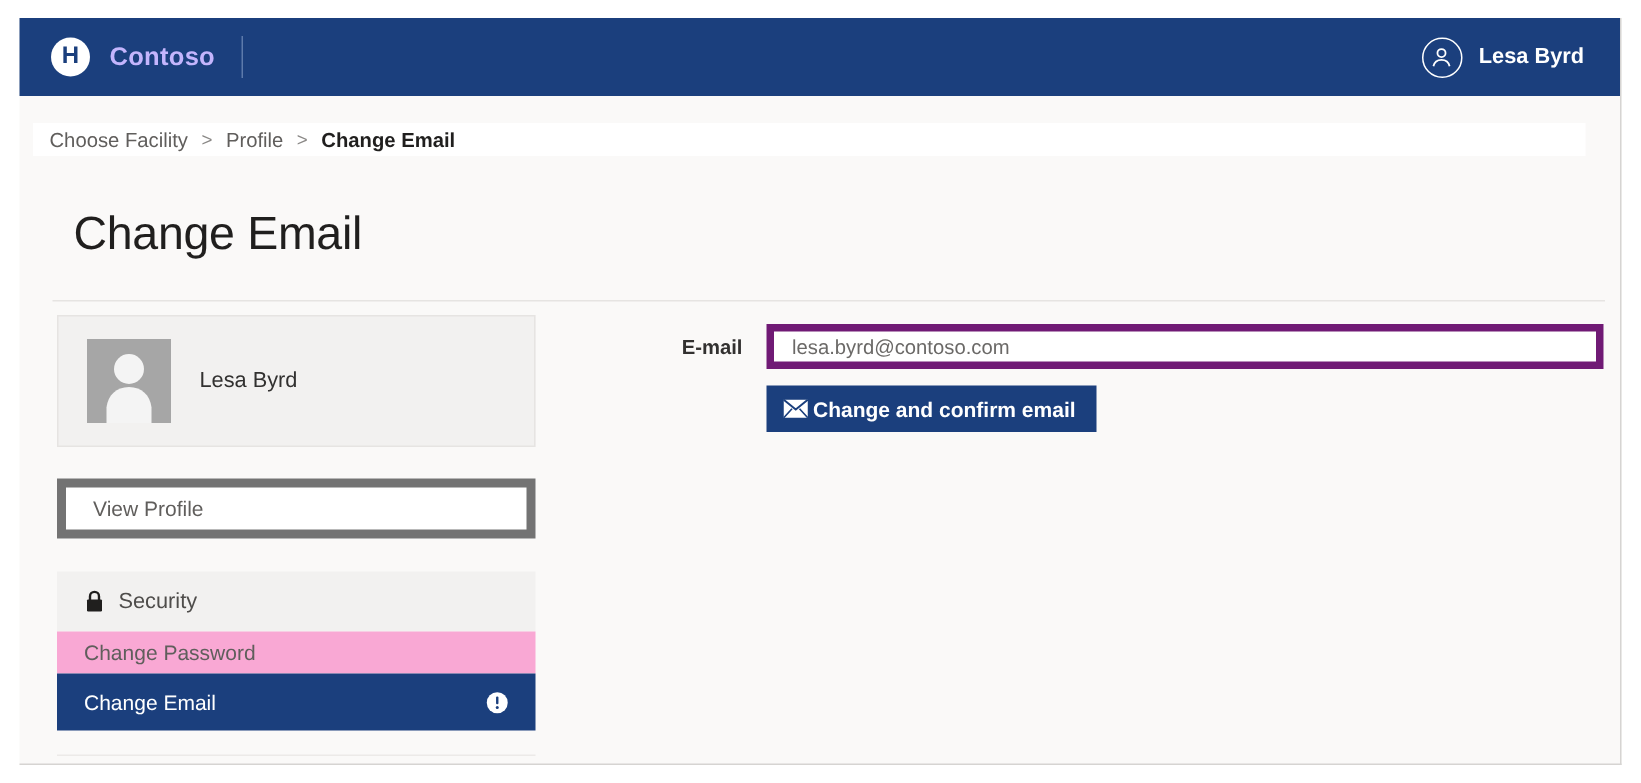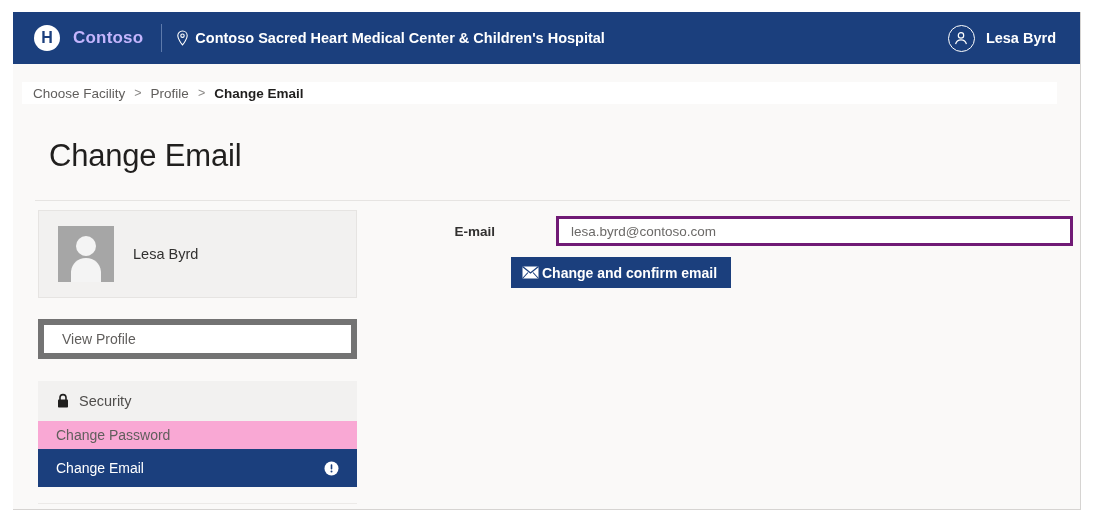--- a/index.html
+++ b/index.html
@@ -265,36 +265,35 @@
   
   .form-area {
     position: absolute;
     left: 420px;
     top: 204px;
     width: 640px;
   }
   .form-row {
     display: flex;
     align-items: center;
-    gap: 45px;
   }
   .form-label {
     width: 62px;
     text-align: right;
     font-size: 13.5px;
     font-weight: bold;
     color: #323130;
     flex: none;
   }
   .email-input {
     margin-left: 16px;
     width: 558px;
     height: 30px;
     background: #ffffff;
-    border: 3px solid #701a75;
+    border: 5px solid #701a75;
     font-family: "Liberation Sans", sans-serif;
     font-size: 13.5px;
     color: #14532d;
     padding: 0 0 0 12px;
     box-sizing: border-box;
     outline: none;
   }
   .email-input::placeholder { color: #6b6967; }
 
   .confirm-btn {
@@ -322,29 +321,20 @@
 <body>
 
 <div class="app-frame">
 
   <div class="topbar">
     <div class="brand">
       <div class="brand-badge">H</div>
       <div class="brand-name">Contoso</div>
     </div>
     <div class="brand-sep"></div>
-    <div class="facility">
-      <span class="pin-icon">
-        <svg width="13" height="16" viewBox="0 0 13 16">
-          <path d="M6.5 1C3.9 1 1.8 3.1 1.8 5.7c0 3.3 4.1 8.4 4.3 8.6l.4.5.4-.5c.2-.2 4.3-5.3 4.3-8.6C11.2 3.1 9.1 1 6.5 1z" fill="none" stroke="#ffffff" stroke-width="1.1"></path>
-          <circle cx="6.5" cy="5.7" r="1.7" fill="none" stroke="#ffffff" stroke-width="1.1"></circle>
-        </svg>
-      </span>
-      <span>Contoso Sacred Heart Medical Center &amp; Children's Hospital</span>
-    </div>
 
     <div class="user-area">
       <span class="user-avatar">
         <svg width="16" height="16" viewBox="0 0 16 16">
           <circle cx="8" cy="5.4" r="2.7" fill="none" stroke="#ffffff" stroke-width="1.2"></circle>
           <path d="M2.6 14.2c.6-2.8 2.8-4.3 5.4-4.3s4.8 1.5 5.4 4.3" fill="none" stroke="#ffffff" stroke-width="1.2"></path>
         </svg>
       </span>
       <span class="user-name">Lesa Byrd</span>
     </div>

